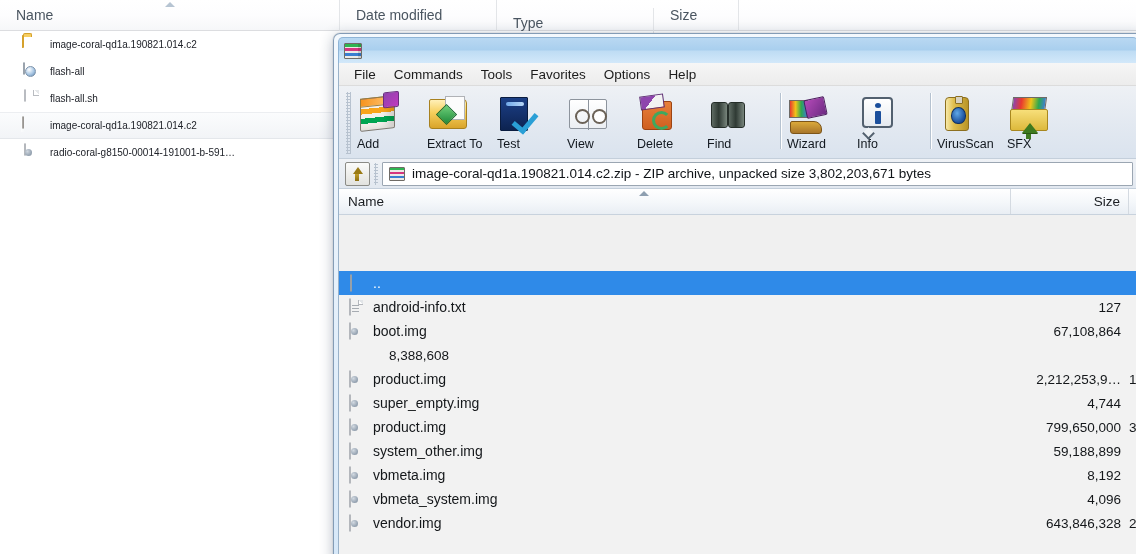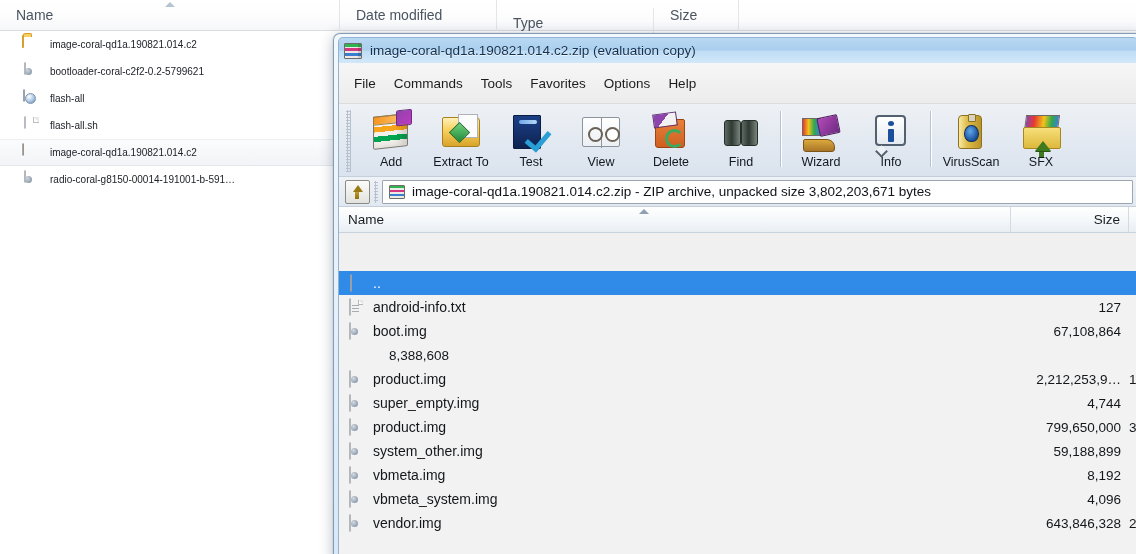--- a/index.html
+++ b/index.html
@@ -157,21 +157,21 @@
   }
 
   .wr-body {
     background: #f0f0f0;
     border: 1px solid #9ab2c9; border-top: none;
     height: calc(100% - 26px);
     position: relative;
   }
 
   .wr-menubar {
-    height: 41px; display: flex; align-items: center; padding-left: 6px;
+    height: 23px; display: flex; align-items: center; padding-left: 6px;
     background: linear-gradient(to bottom, #f6f6f6, #ececec);
     border-bottom: 1px solid #dcdcdc;
   }
   .wr-menu {
     font-size: 13.5px; color: #1c1c1c; padding: 2px 9px; cursor: default;
     white-space: nowrap;
   }
 
   
   .wr-toolbar {
@@ -180,21 +180,21 @@
     border-bottom: 1px solid #c4cfdb;
     position: relative;
   }
   .tb-grip {
     width: 5px; height: 62px; margin: 2px 5px 0 1px;
     background-image: radial-gradient(circle, #b7c2cf 1px, transparent 1.2px);
     background-size: 3px 3px;
   }
   .tb-btn {
     width: 70px; height: 66px; display: flex; flex-direction: column;
-    align-items: center; justify-content: flex-start; padding-top: 3px;
+    justify-content: flex-start; padding-top: 3px;
     cursor: default; border: 1px solid transparent; border-radius: 3px;
   }
   .tb-ico { width: 42px; height: 40px; position: relative; margin-bottom: 3px; }
   .tb-lbl { font-size: 12.5px; color: #12181f; white-space: nowrap; line-height: 14px; }
   .tb-sep {
     width: 2px; height: 56px; margin: 3px 4px 0 4px;
     border-left: 1px solid #b5c2d0; border-right: 1px solid #ffffff;
   }
 
   
@@ -454,24 +454,20 @@
       </div>
       <div class="exp-col c-rest"></div>
     </div>
 
     <div class="exp-list">
       <div class="exp-row">
         <span class="exp-ico"><span class="ico-folder"></span></span>
         <span>image-coral-qd1a.190821.014.c2</span>
       </div>
       <div class="exp-row">
-        <span class="exp-ico"><span class="ico-img"></span></span>
-        <span>bootloader-coral-c2f2-0.2-5799621</span>
-      </div>
-      <div class="exp-row">
         <span class="exp-ico"><span class="ico-app"></span></span>
         <span>flash-all</span>
       </div>
       <div class="exp-row">
         <span class="exp-ico"><span class="ico-doc"></span></span>
         <span>flash-all.sh</span>
       </div>
       <div class="exp-row selected">
         <span class="exp-ico"><span class="ico-rar"></span></span>
         <span>image-coral-qd1a.190821.014.c2</span>
@@ -481,21 +477,20 @@
         <span>radio-coral-g8150-00014-191001-b-591…</span>
       </div>
     </div>
   </div>
 
   <div class="winrar">
     <div class="wr-frame">
 
       <div class="wr-titlebar">
         <span class="wr-title-ico"></span>
-        <span class="wr-title-txt">image-coral-qd1a.190821.014.c2.zip (evaluation copy)</span>
       </div>
 
       <div class="wr-body">
 
         <div class="wr-menubar">
           <div class="wr-menu">File</div>
           <div class="wr-menu">Commands</div>
           <div class="wr-menu">Tools</div>
           <div class="wr-menu">Favorites</div>
           <div class="wr-menu">Options</div>

